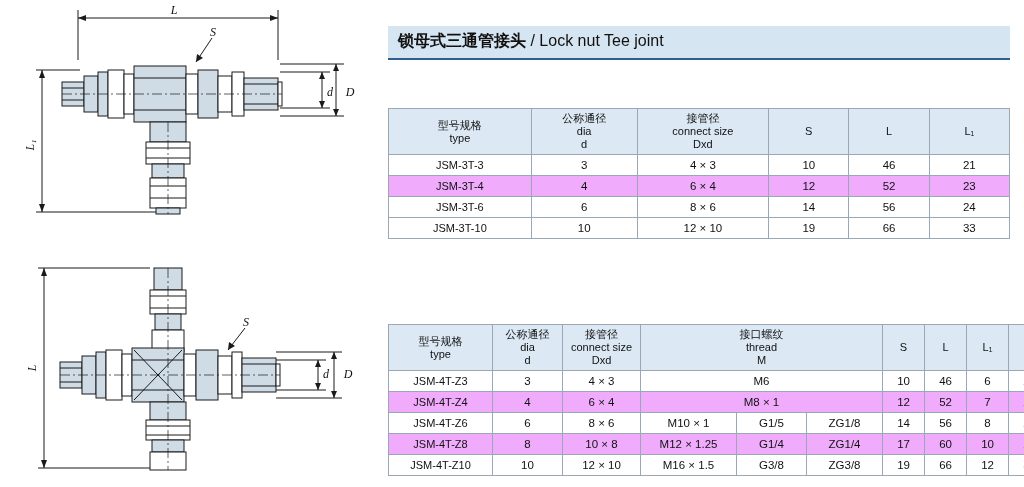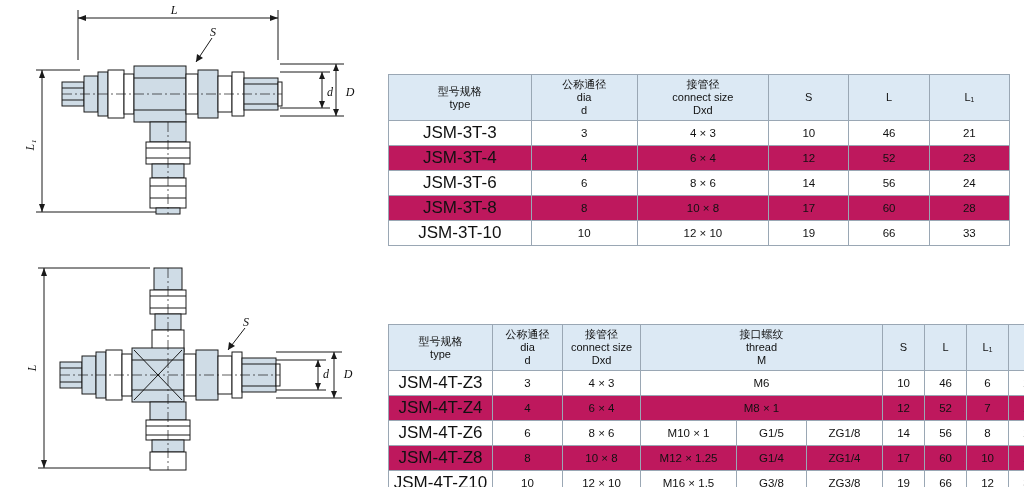--- a/index.html
+++ b/index.html
@@ -67,22 +67,22 @@
   thead th {
     background: #dce9f4;
     font-size: 11px;
     line-height: 1.18;
     height: 46px;
     font-weight: normal;
   }
   thead th .l1 { display: block; }
   thead th .l2 { display: block; }
   thead th .l3 { display: block; }
-  tbody tr.alt td { background: #be185d; }
-  tbody td.typecell { font-size: 17px; }
+  tbody tr.alt td { background: #f0abfc; }
+  tbody td.typecell { font-size: 11px; }
   .lbl-i {
     font-family: "Liberation Serif", serif;
     font-style: italic;
     font-size: 12px;
     fill: #111;
   }
 </style>
 </head>
 <body>
 
@@ -282,20 +282,23 @@
         <line x1="60" y1="132" x2="82" y2="132"></line>
       </g>
       <text class="lbl-i" x="246" y="76" text-anchor="middle">S</text>
       <text class="lbl-i" x="326" y="128" text-anchor="middle">d</text>
       <text class="lbl-i" x="348" y="128" text-anchor="middle">D</text>
       <text class="lbl-i" x="36" y="118" text-anchor="middle" transform="rotate(-90 36 118)">L</text>
     </svg>
   </div>
 
   <div class="table-block" id="block-tee">
+    <div class="title-bar">
+      <span class="cn">锁母式三通管接头</span><span class="en"> / </span><span class="en">Lock nut Tee joint</span>
+    </div>
     <table>
       <colgroup>
         <col style="width:128px">
           <col style="width:95px">
           <col style="width:118px">
         <col style="width:72px">
           <col style="width:72px">
           <col style="width:72px">
       </colgroup>
       <thead>
@@ -336,28 +339,20 @@
             <td>52</td>
             <td>23</td>
           </tr>
           <tr>
             <td class="typecell">JSM-3T-6</td>
             <td>6</td>
             <td>8 × 6</td>
             <td>14</td>
             <td>56</td>
             <td>24</td>
-          </tr>
-          <tr class="alt">
-            <td class="typecell">JSM-3T-8</td>
-            <td>8</td>
-            <td>10 × 8</td>
-            <td>17</td>
-            <td>60</td>
-            <td>28</td>
           </tr>
           <tr>
             <td class="typecell">JSM-3T-10</td>
             <td>10</td>
             <td>12 × 10</td>
             <td>19</td>
             <td>66</td>
             <td>33</td>
           </tr>
         </tbody>

